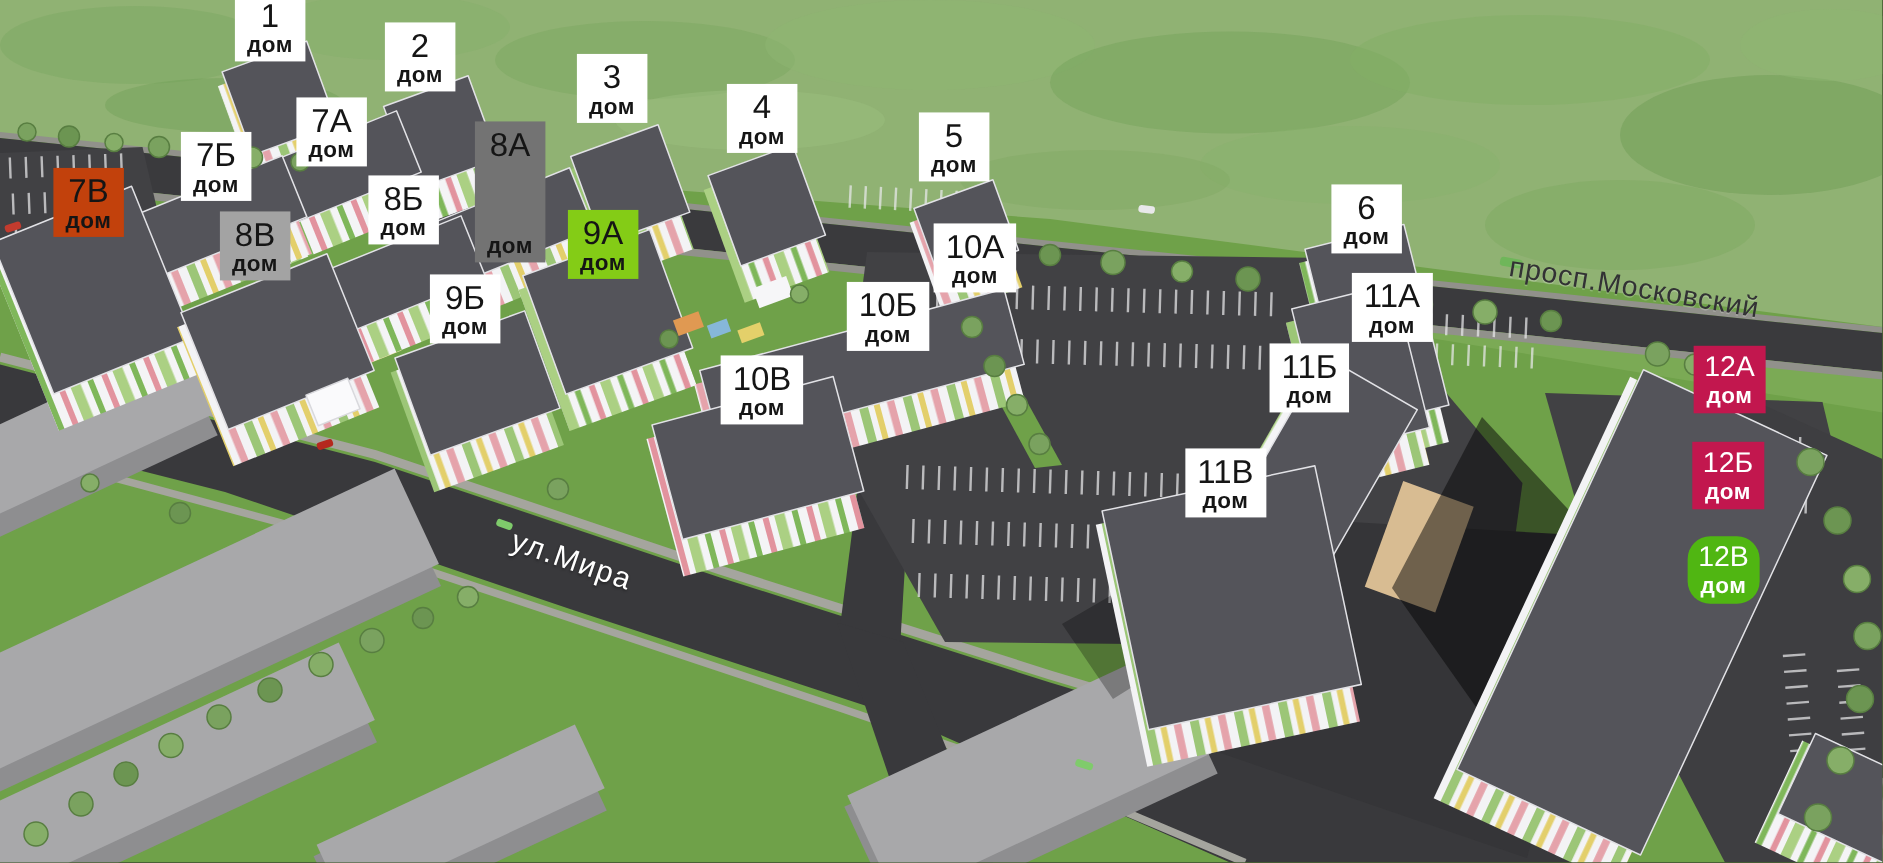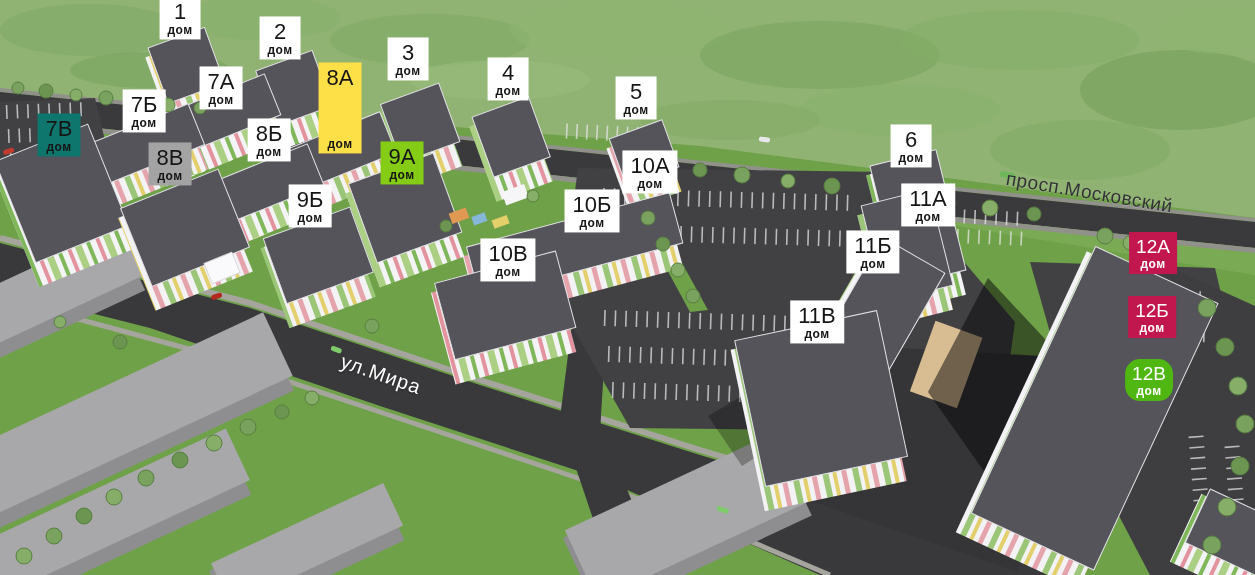--- a/index.html
+++ b/index.html
@@ -5,21 +5,21 @@
   html,body{margin:0;padding:0;background:#222;}
   .stage{position:relative;width:1255px;height:575px;overflow:hidden;
          background:#6FA149;font-family:"Liberation Sans",sans-serif;}
   .stage svg{position:absolute;left:0;top:0;display:block;}
   #labels{position:absolute;left:0;top:0;width:100%;height:100%;}
   .bldg-label{position:absolute;transform:translate(-50%,-50%);
       display:flex;flex-direction:column;align-items:center;justify-content:center;
       background:#fff;color:#151515;padding:4px 8px 3px;min-width:22px;
       text-align:center;cursor:pointer;user-select:none;line-height:1;}
   .bldg-label .num{font-size:22px;line-height:1.05;white-space:nowrap;}
-  .bldg-label .word{font-size:12px;font-weight:bold;margin-top:1px;letter-spacing:.4px;}
+  .bldg-label .word{font-size:15px;font-weight:bold;margin-top:1px;letter-spacing:.4px;}
   .bldg-label.red,.bldg-label.green{color:#fff;padding:5px 7px 4px;}
   .bldg-label.red .num,.bldg-label.green .num{font-weight:normal;font-size:19px;}
   .street{position:absolute;white-space:nowrap;pointer-events:none;}
   .street-mira{left:345px;top:350px;color:#fff;font-size:20px;letter-spacing:1px;
       transform:rotate(19deg);transform-origin:left top;
       text-shadow:0 1px 2px rgba(0,0,0,.45);}
   .street-mosk{left:1008px;top:168px;color:#323234;font-size:19px;letter-spacing:.5px;
       transform:rotate(9.5deg);transform-origin:left top;
       text-shadow:0 1px 0 rgba(255,255,255,.22);}
 </style>
@@ -315,25 +315,25 @@
         <div class="word">дом</div>
       </div>
       <div class="bldg-label white" style="left: 221px; top: 88px; background: rgb(255, 255, 255);">
         <div class="num">7А</div>
         <div class="word">дом</div>
       </div>
       <div class="bldg-label white" style="left: 144px; top: 111px; background: rgb(255, 255, 255);">
         <div class="num">7Б</div>
         <div class="word">дом</div>
       </div>
-      <div class="bldg-label white" style="left: 59px; top: 135px; background: #0f766e;">
+      <div class="bldg-label white" style="left: 59px; top: 135px; background: #c2410c;">
         <div class="num">7В</div>
         <div class="word">дом</div>
       </div>
-      <div class="bldg-label white" style="left: 340px; top: 108px; background: #fde047; gap: 48px;">
+      <div class="bldg-label white" style="left: 340px; top: 128px; background: #737373; gap: 48px;">
         <div class="num">8А</div>
         <div class="word">дом</div>
       </div>
       <div class="bldg-label white" style="left: 269px; top: 140px; background: rgb(255, 255, 255);">
         <div class="num">8Б</div>
         <div class="word">дом</div>
       </div>
       <div class="bldg-label white" style="left: 170px; top: 164px; background: #a3a3a3;">
         <div class="num">8В</div>
         <div class="word">дом</div>

